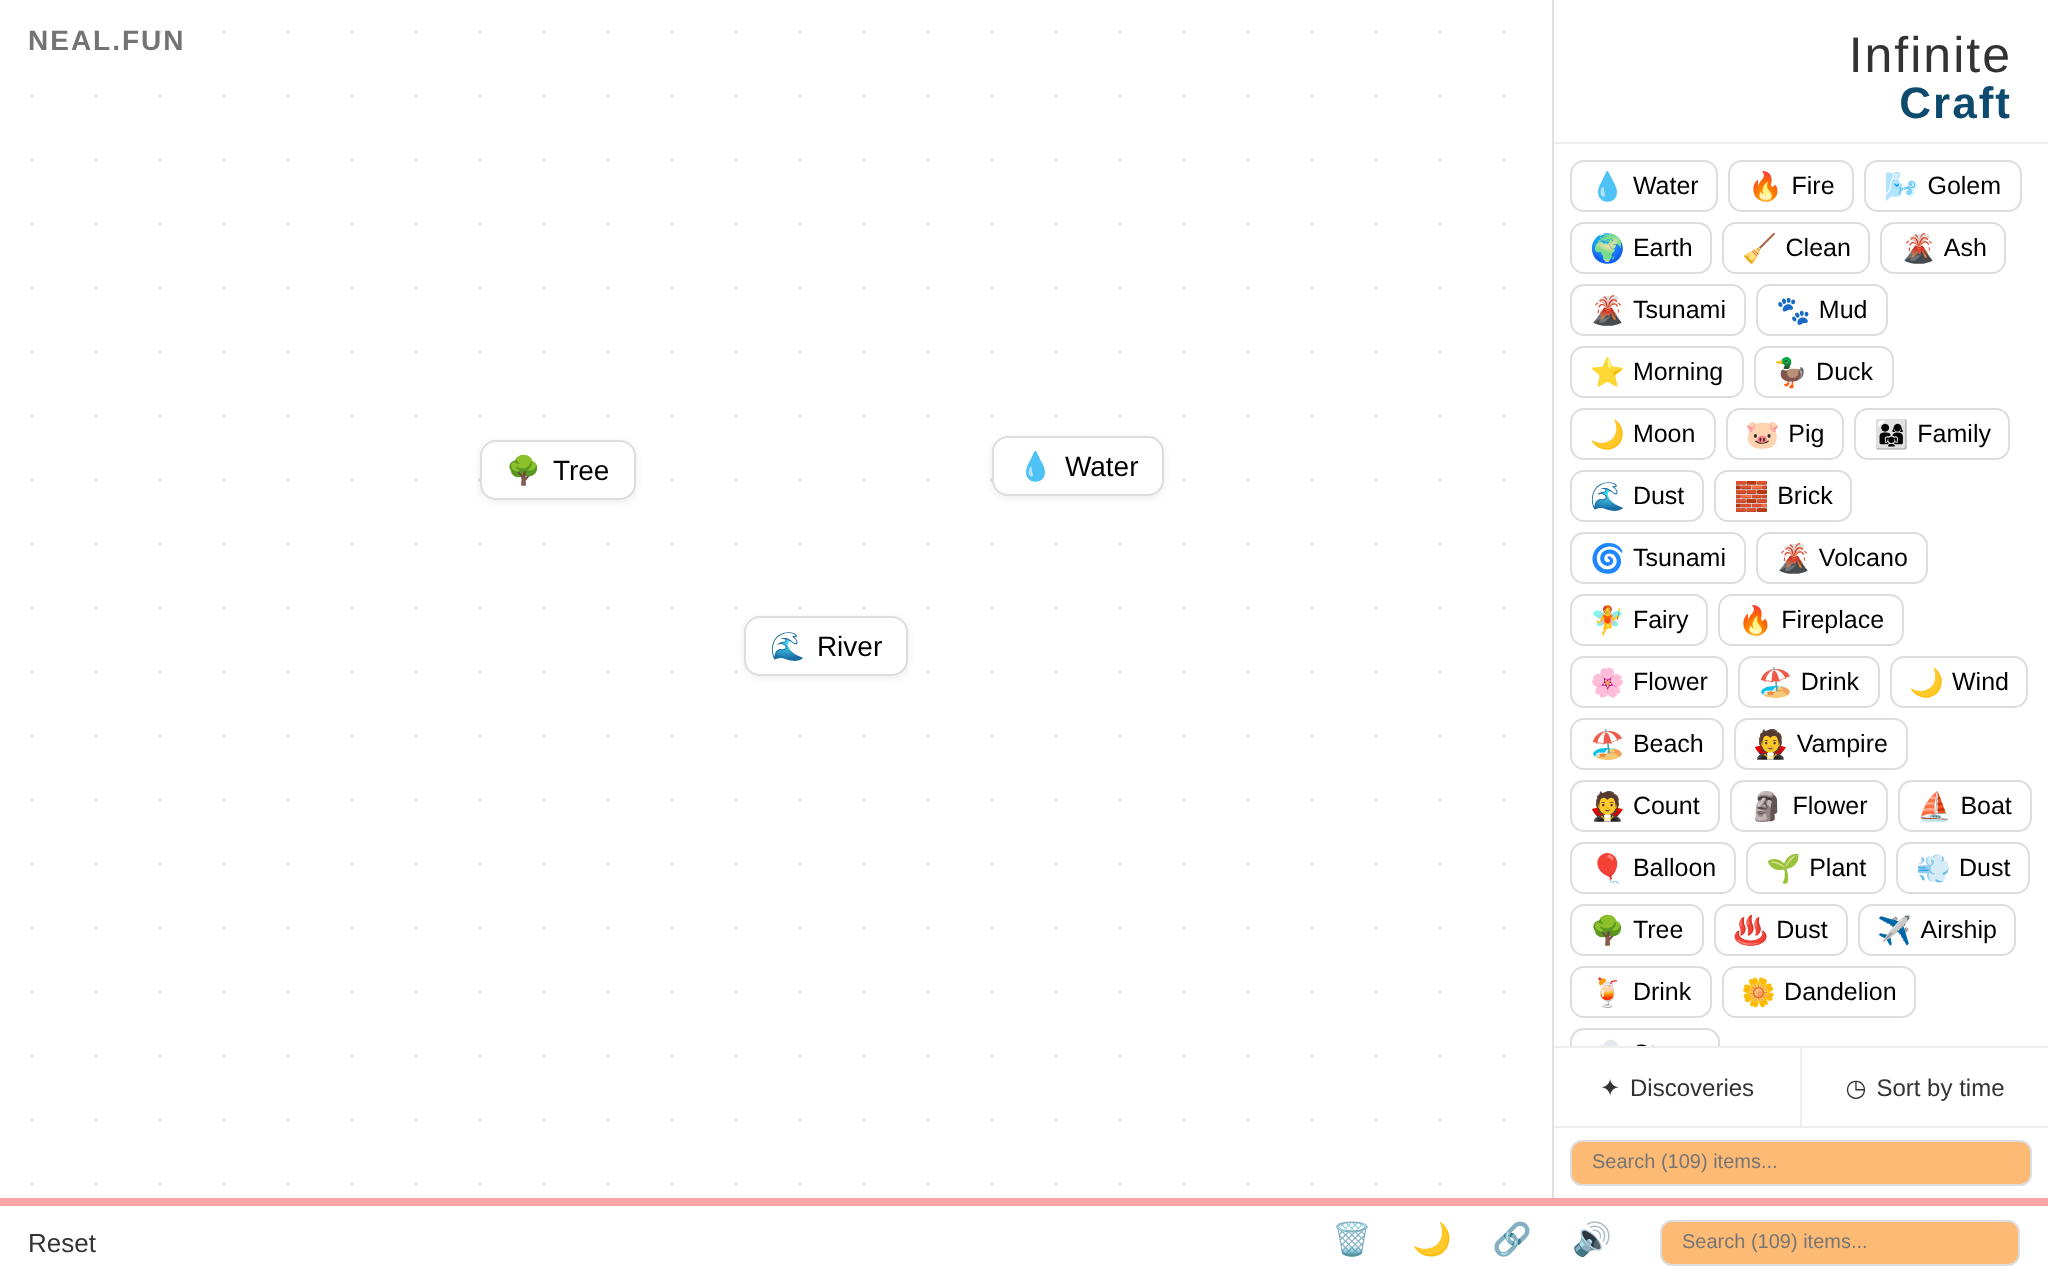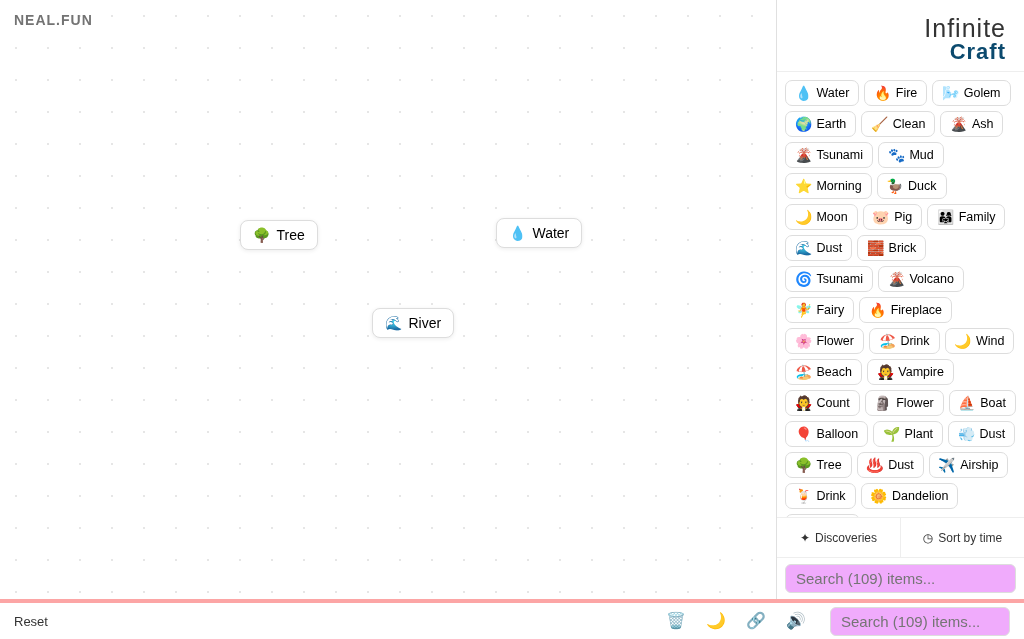--- a/index.html
+++ b/index.html
@@ -175,24 +175,24 @@
       border-top: 1px solid #eee;
       padding: 6px 8px;
       display: flex;
       align-items: center;
     }
     .search-input {
       width: 100%;
       border: 1px solid #ddd;
       border-radius: 6px;
       padding: 5px 10px;
-      font-size: 15px;
+      font-size: 10px;
       outline: none;
       color: #555;
-      background: #f0abfc;
+      background: #fdba74;
     }
     .infinite-craft-title {
       font-size: 25px;
       font-weight: 300;
       letter-spacing: 1px;
       color: #333;
       line-height: 1;
     }
     .infinite-craft-subtitle {
       font-size: 22px;

